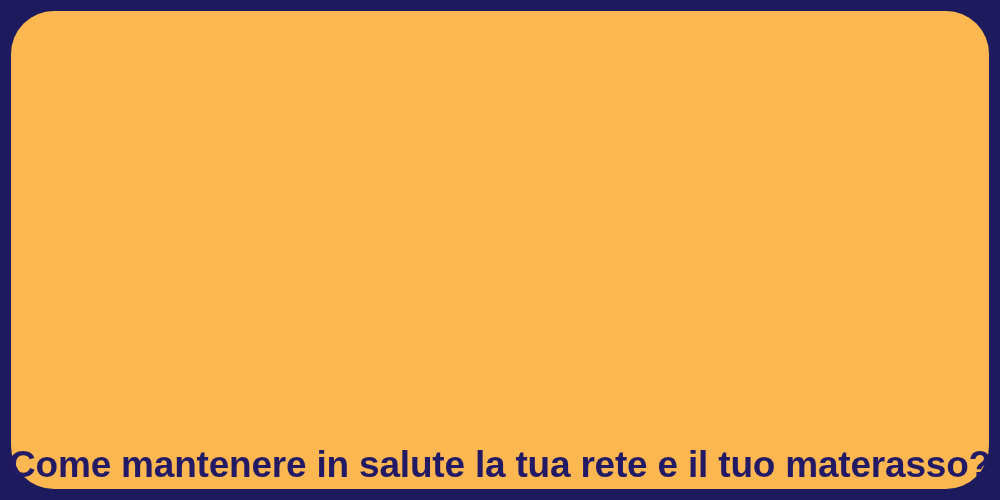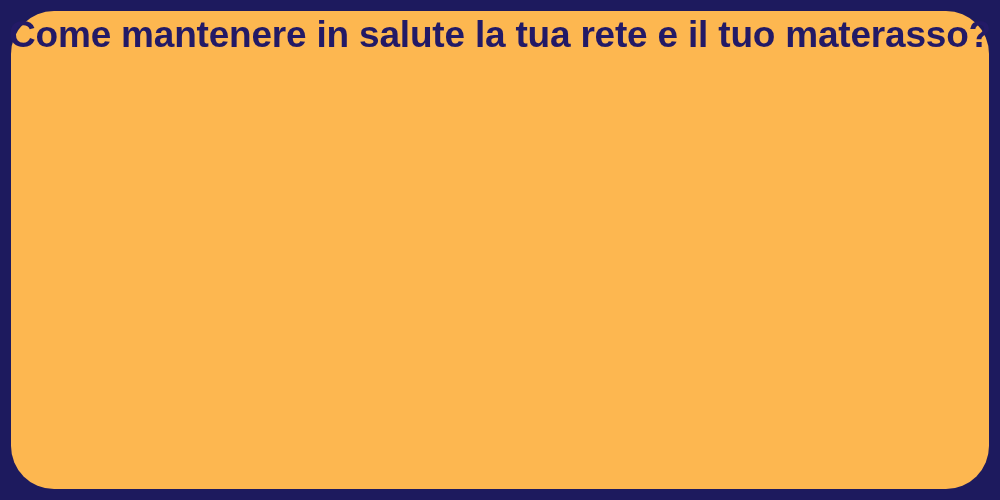--- a/index.html
+++ b/index.html
@@ -22,21 +22,21 @@
     padding: 11px;
   }
 
   #banner-panel {
     box-sizing: border-box;
     width: 100%;
     height: 100%;
     background: #fdb750;
     border-radius: 43px;
     display: flex;
-    align-items: flex-start;
+    align-items: flex-end;
     justify-content: center;
     text-align: center;
   }
 
   #headline {
     margin: 0;
     padding: 0 40px;
     color: #231a66;
     font-family: "Liberation Sans", sans-serif;
     font-weight: bold;

